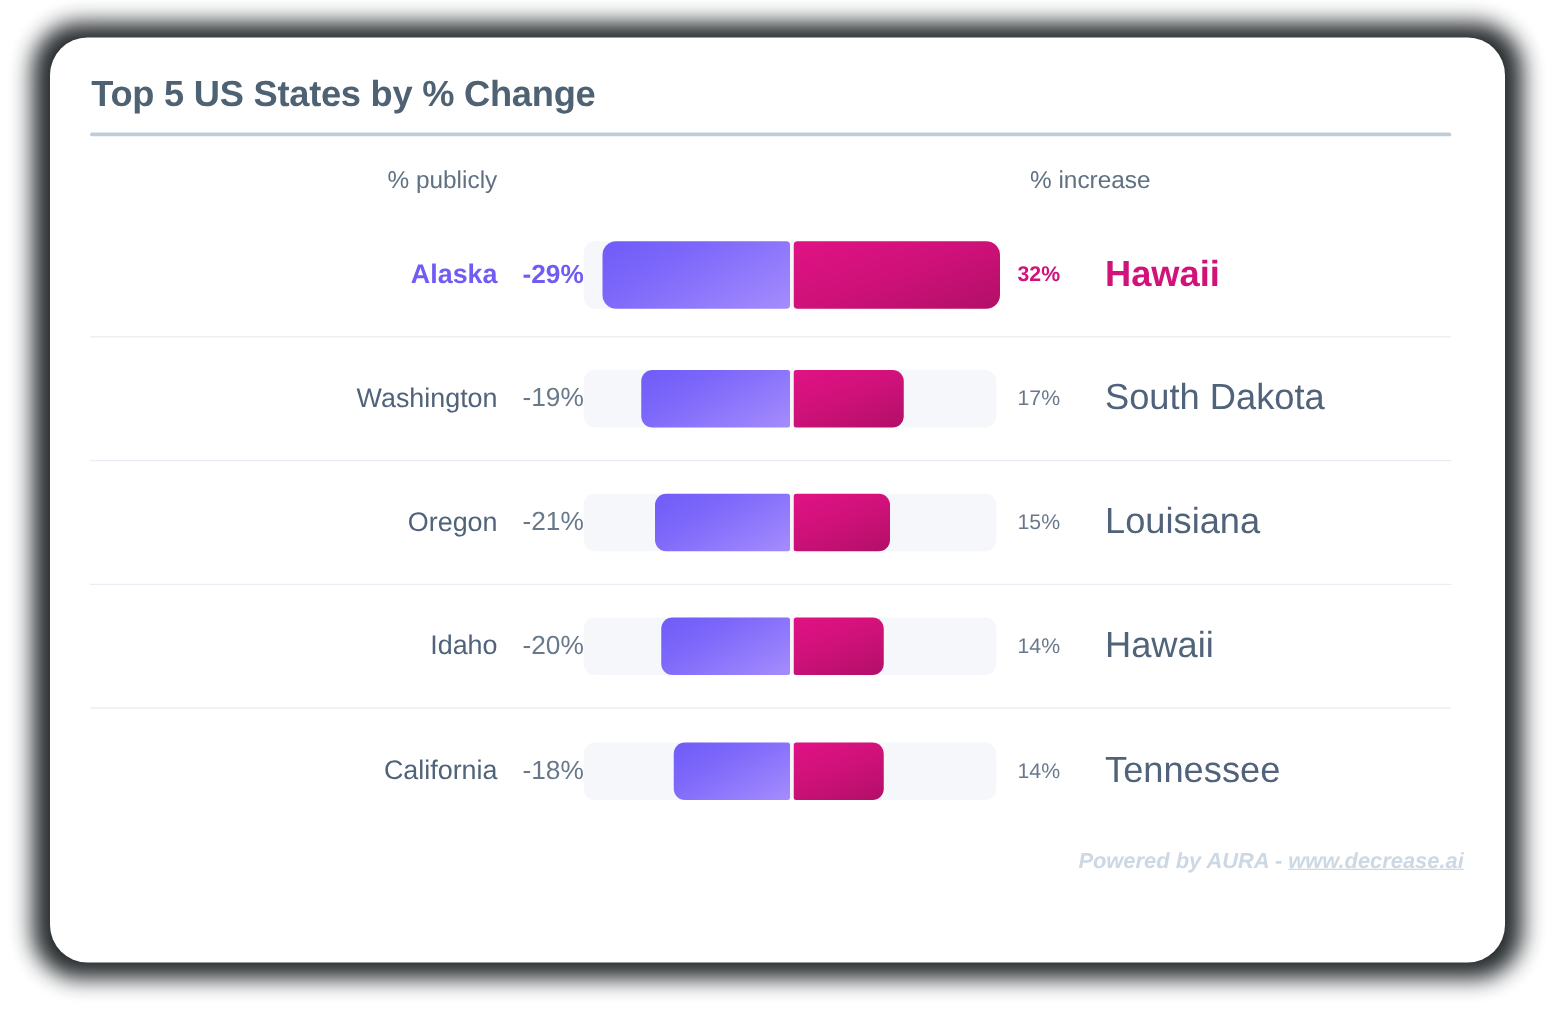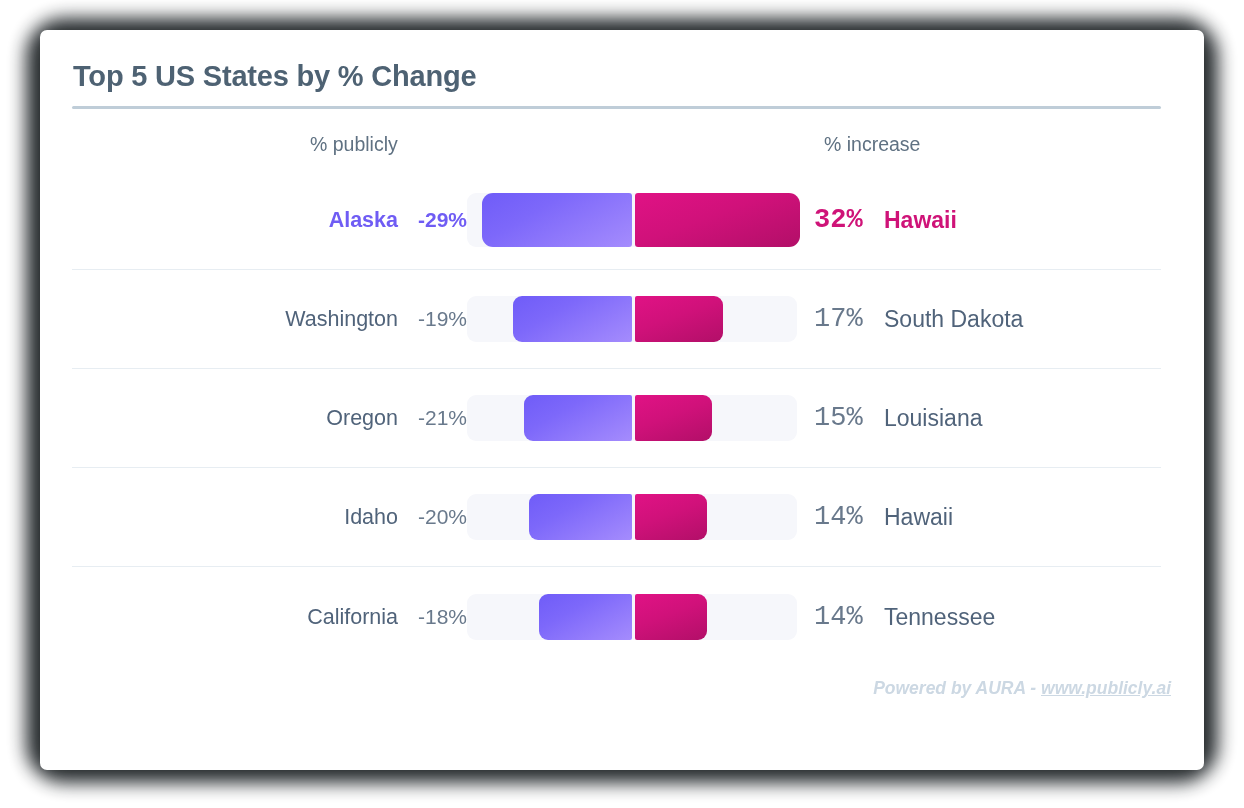--- a/index.html
+++ b/index.html
@@ -36,21 +36,21 @@
     border-radius: 42px;
     background: radial-gradient(closest-side, rgba(22,28,32,.55), rgba(22,28,32,0) 78%);
     filter: blur(7px);
   }
 
   #card {
     position: absolute;
     left: 40px; top: 30px;
     width: 1164px; height: 740px;
     background: #ffffff;
-    border-radius: 7px;
+    border-radius: 30px;
     overflow: hidden;
   }
 
   #card-inner {
     position: absolute;
     left: 32px; top: 30px;
     width: 1100px;
   }
 
   
@@ -111,31 +111,30 @@
     font-size: 21px;
     color: #69798c;
     white-space: nowrap;
     text-align: left;
   }
   .pct-right {
     position: absolute;
     left: 742px;
     top: 50%;
     transform: translateY(-50%);
-    font-size: 27px;
+    font-size: 17px;
     color: #69798c;
     white-space: nowrap;
-    font-family: Liberation Mono, monospace;
   }
   .state-right {
     position: absolute;
     left: 812px;
     top: 50%;
     transform: translateY(-50%);
-    font-size: 23px;
+    font-size: 29px;
     color: #50637a;
     white-space: nowrap;
   }
 
   
   .row.featured .state-left,
   .row.featured .pct-left {
     color: #6f5cf4;
     font-weight: bold;
   }
@@ -271,17 +270,17 @@
             </div>
             <div class="pct-right">14%</div>
             <div class="state-right">Tennessee</div>
           </div>
         </div>
 
     </div>
 
     <div id="footer">
       <div id="powered">
-        <span>Powered by AURA - </span><span id="powered-link">www.publicly.ai</span>
+        <span>Powered by AURA - </span><span id="powered-link">www.decrease.ai</span>
       </div>
     </div>
   </div>
 </div>
 
 </body></html>

